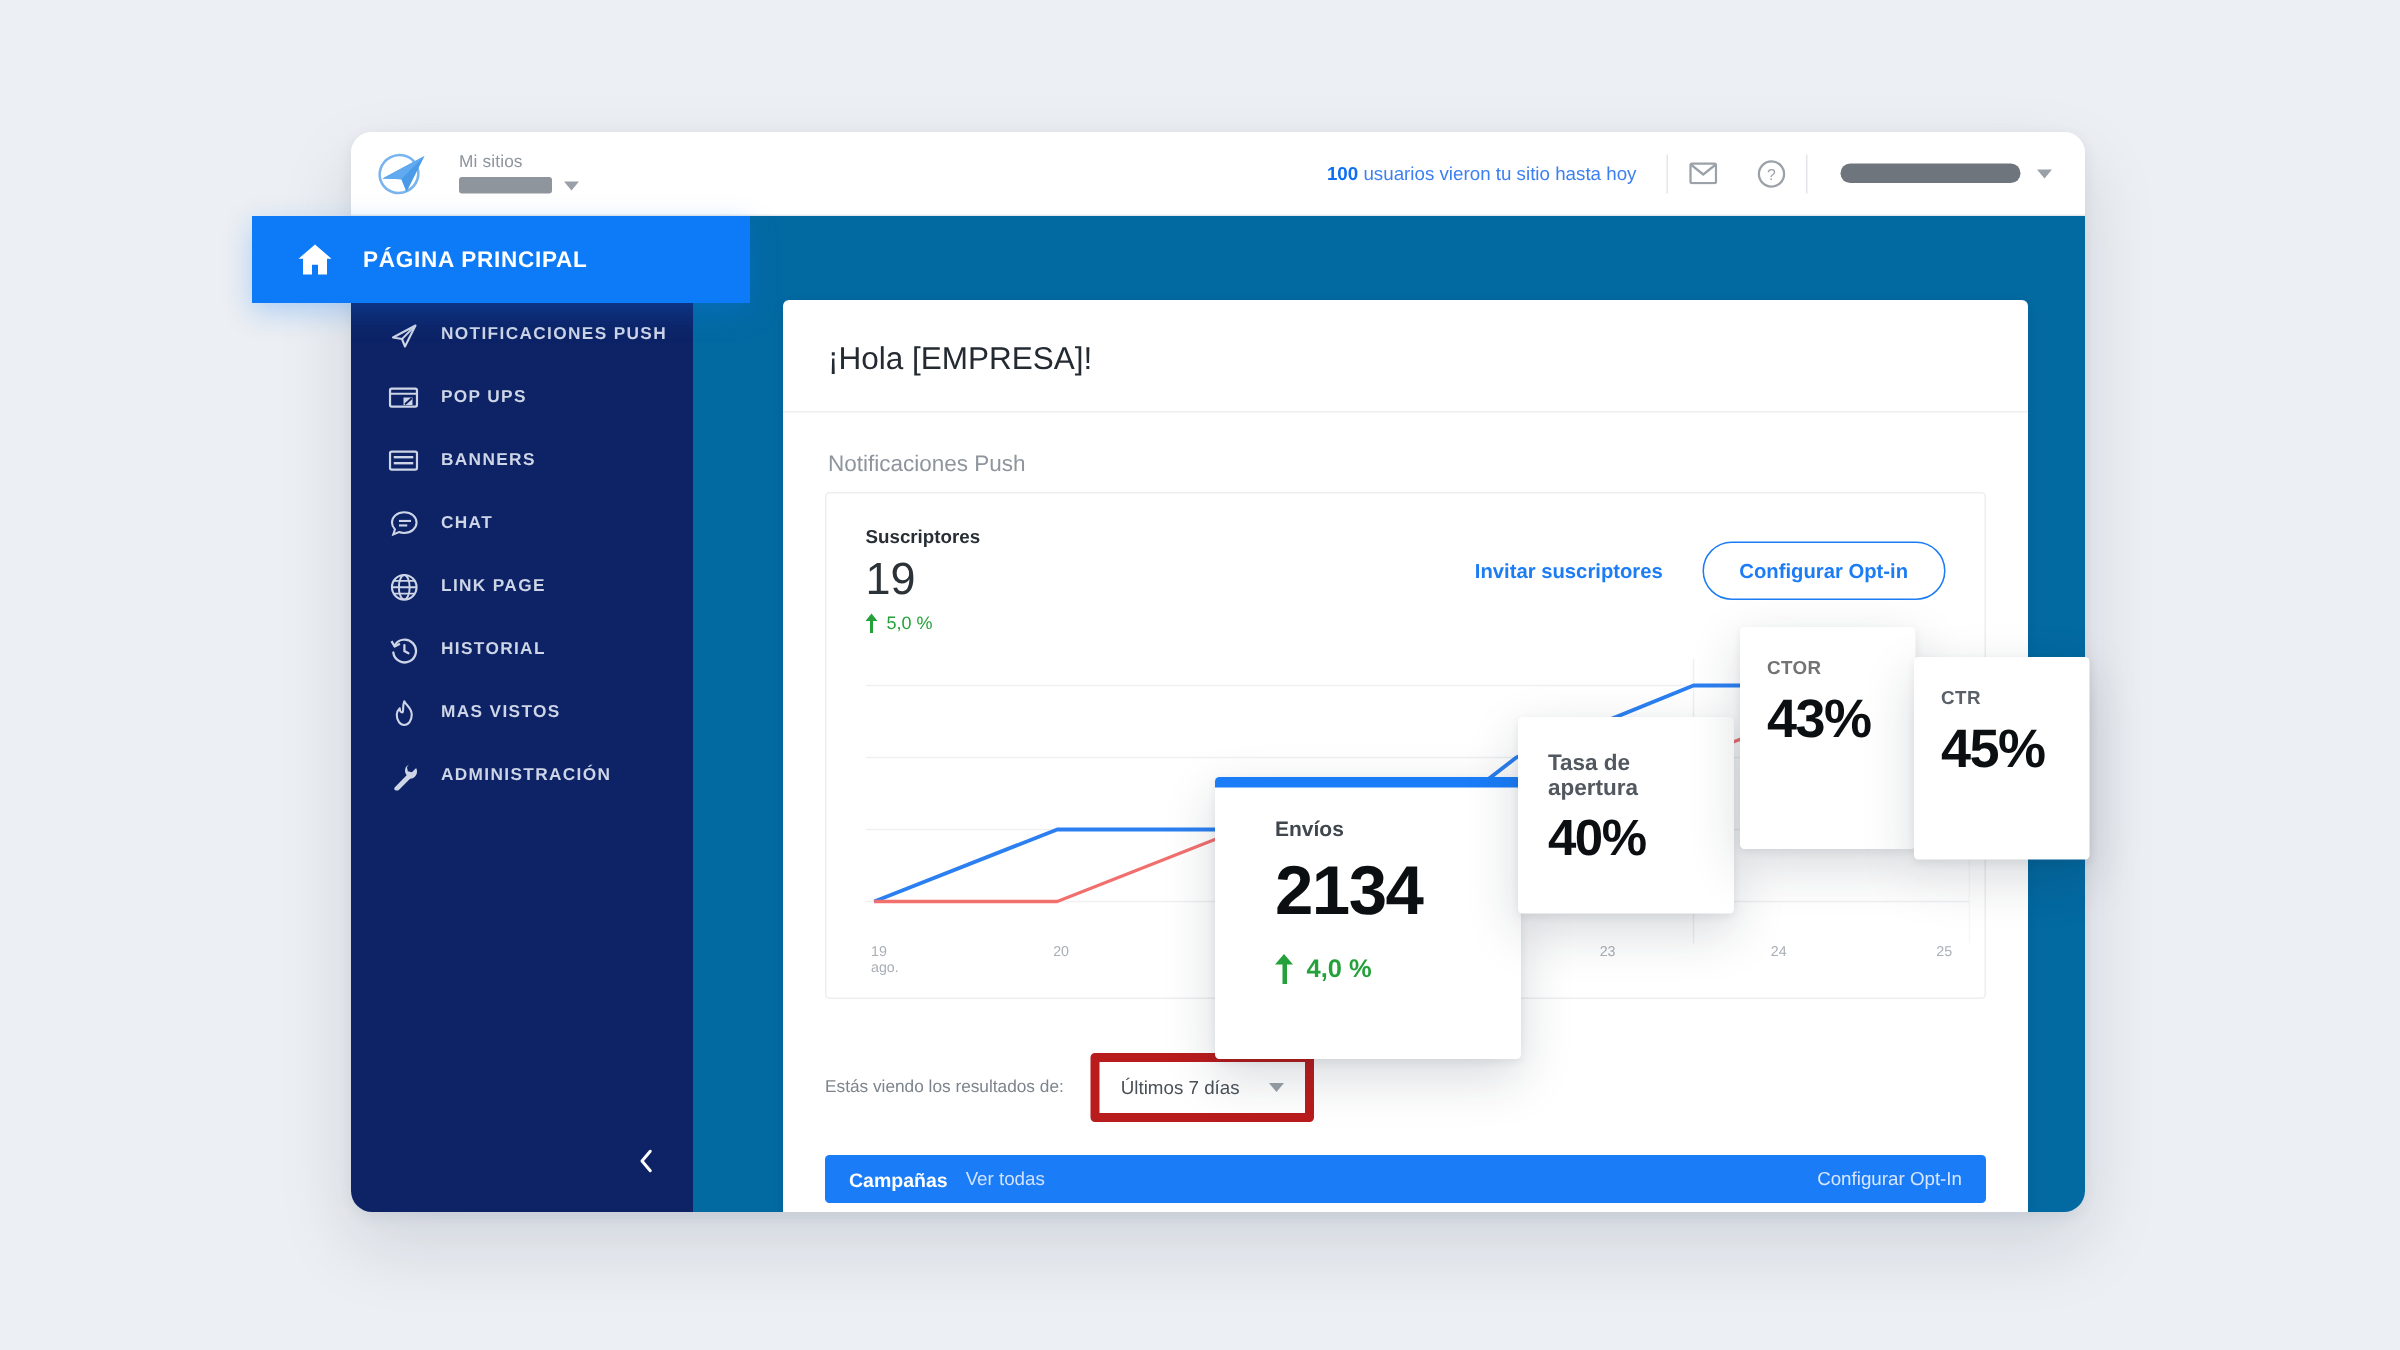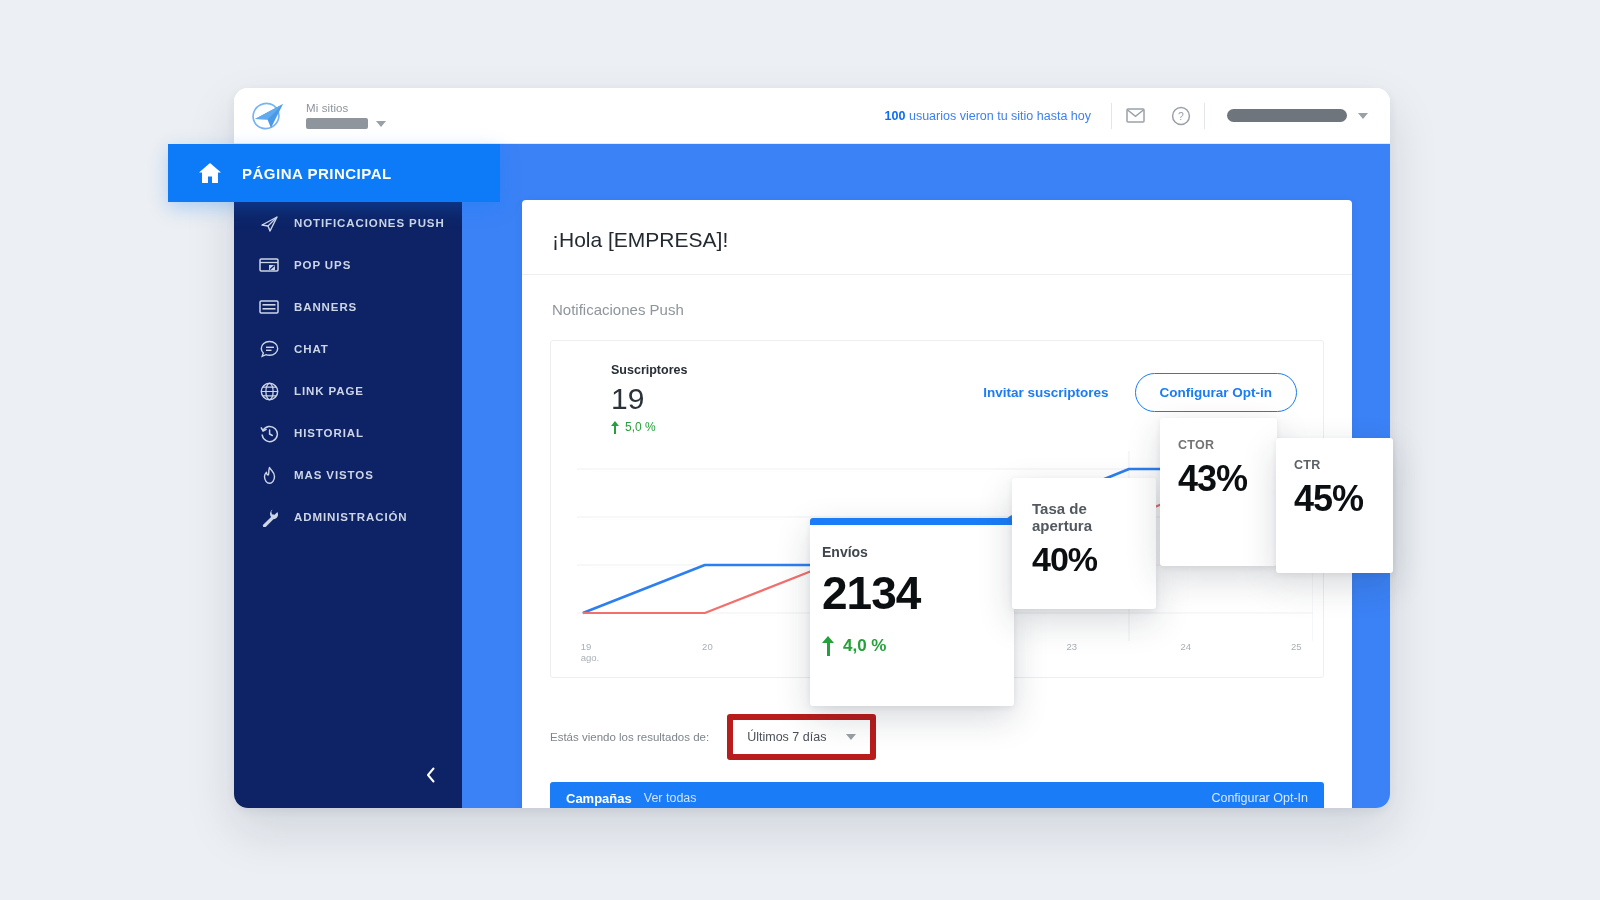--- a/index.html
+++ b/index.html
@@ -70,32 +70,32 @@
   
   .nav-highlight {
     position: absolute; left: 168px; top: 144px;
     width: 332px; height: 58px; background: #0d7bf7;
     display: flex; align-items: center; gap: 20px; padding-left: 30px;
     color: #fff; font-size: 15px; font-weight: 700; letter-spacing: .5px;
     box-shadow: 0 6px 18px rgba(13,123,247,.28);
   }
 
   
-  .content { position: absolute; left: 228px; top: 56px; right: 0; bottom: 0; background: #3b82f6; }
+  .content { position: absolute; left: 228px; top: 56px; right: 0; bottom: 0; background: #0369a1; }
   .page-card {
     position: absolute; left: 60px; top: 56px; right: 38px; bottom: -40px;
     background: #fff; border-radius: 4px;
     box-shadow: 0 2px 8px rgba(30,45,70,.07);
   }
   .page-title { padding: 28px 30px 22px; font-size: 21px; color: #232a31; border-bottom: 1px solid #eceef0; }
   .section-label { padding: 26px 30px 0; font-size: 15px; color: #8e959c; }
 
   .chart-card {
-    margin: 22px 28px 0; border: 1px solid #eceef0; border-radius: 3px;
-    position: relative; height: 338px; padding-left: 34px;
+    margin: 10px 28px 0; border: 1px solid #eceef0; border-radius: 3px;
+    position: relative; height: 338px;
   }
   .chart-head { display: flex; align-items: flex-start; padding: 22px 26px 0; }
   .kpi-name { font-size: 12.5px; font-weight: 700; color: #272e35; }
   .kpi-value { font-size: 30px; color: #2b3238; margin-top: 5px; font-weight: 400; }
   .kpi-delta { display: flex; align-items: center; gap: 6px; margin-top: 4px; font-size: 12px; color: #24a13a; }
   .arrow-up { width: 8px; height: 13px; position: relative; }
   .arrow-up::before {
     content: ""; position: absolute; left: 3px; top: 3px; width: 2px; height: 10px; background: #24a13a;
   }
   .arrow-up::after {
@@ -137,21 +137,21 @@
   .camp-right { margin-left: auto; font-size: 12.5px; color: #d7e7ff; }
 
   
   .fcard {
     position: absolute; background: #fff; border-radius: 3px;
     box-shadow: 0 12px 34px rgba(22,34,56,.17), 0 2px 6px rgba(22,34,56,.08);
   }
   .fcard .fname { font-size: 14px; font-weight: 700; color: #3f464d; }
   .fcard .fval { font-size: 40px; font-weight: 700; color: #0c0f12; letter-spacing: -1px; }
 
-  #card-envios { left: 810px; top: 518px; width: 204px; height: 188px; padding: 26px 12px 0; }
+  #card-envios { left: 810px; top: 518px; width: 204px; height: 188px; padding: 26px 40px 0; }
   #card-envios .topstripe {
     position: absolute; left: 0; top: 0; right: 0; height: 7px; background: #1a7cf7;
     border-radius: 3px 3px 0 0;
   }
   #card-envios .fval { font-size: 46px; margin-top: 6px; }
   #card-envios .kpi-delta { margin-top: 16px; font-size: 17px; font-weight: 700; gap: 9px; }
   #card-envios .arrow-up { width: 12px; height: 20px; }
   #card-envios .arrow-up::before { left: 4.5px; top: 5px; width: 3px; height: 15px; }
   #card-envios .arrow-up::after { border-left: 6px solid transparent; border-right: 6px solid transparent; border-bottom: 7px solid #24a13a; }
 

